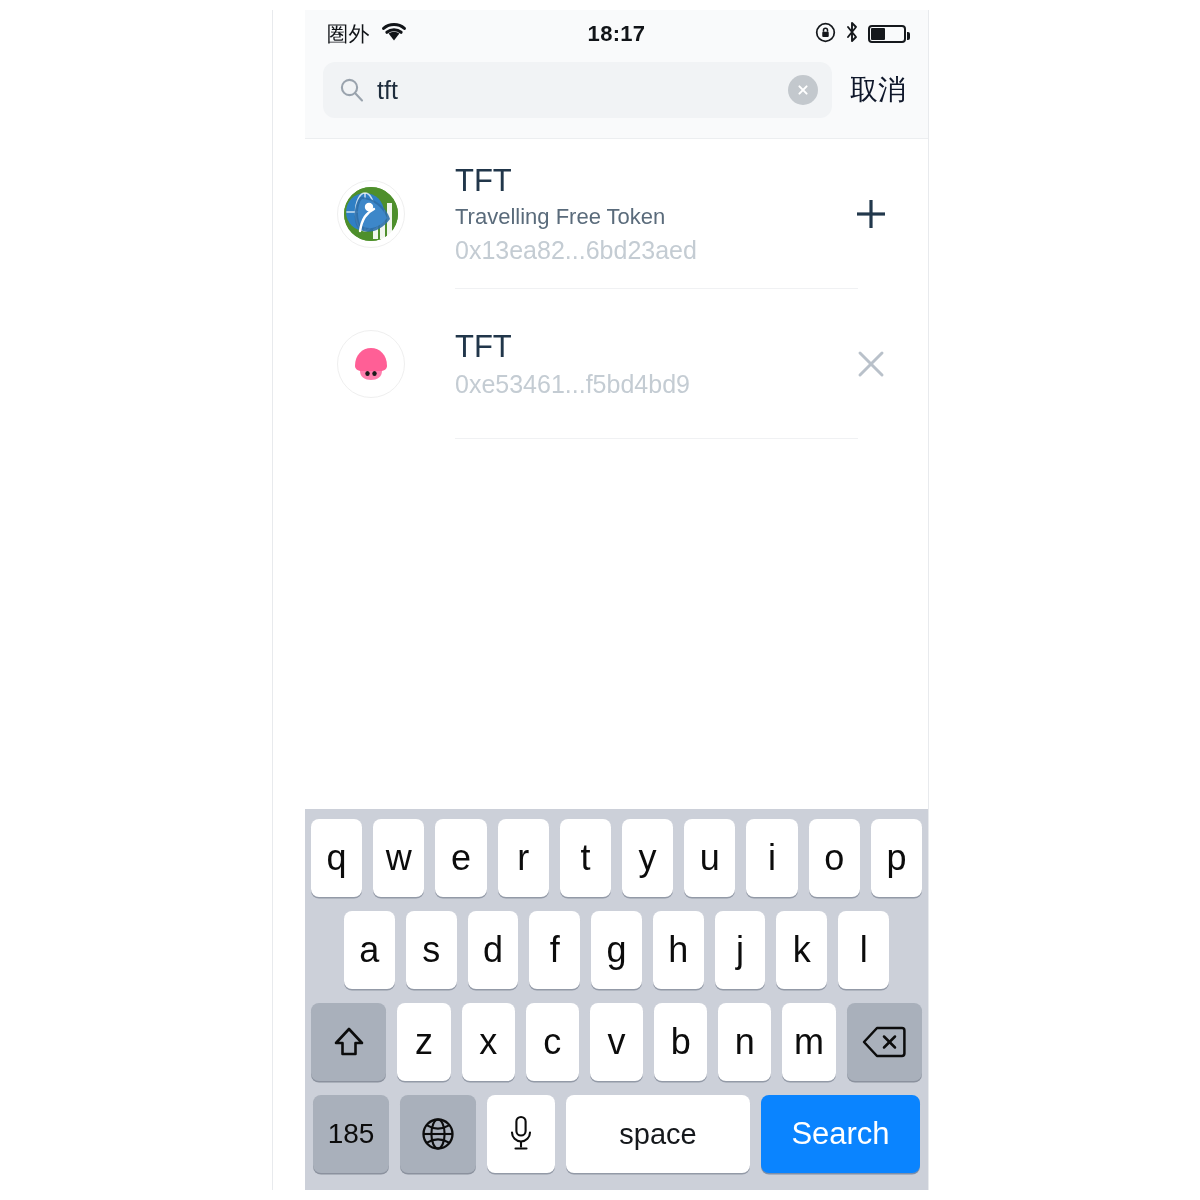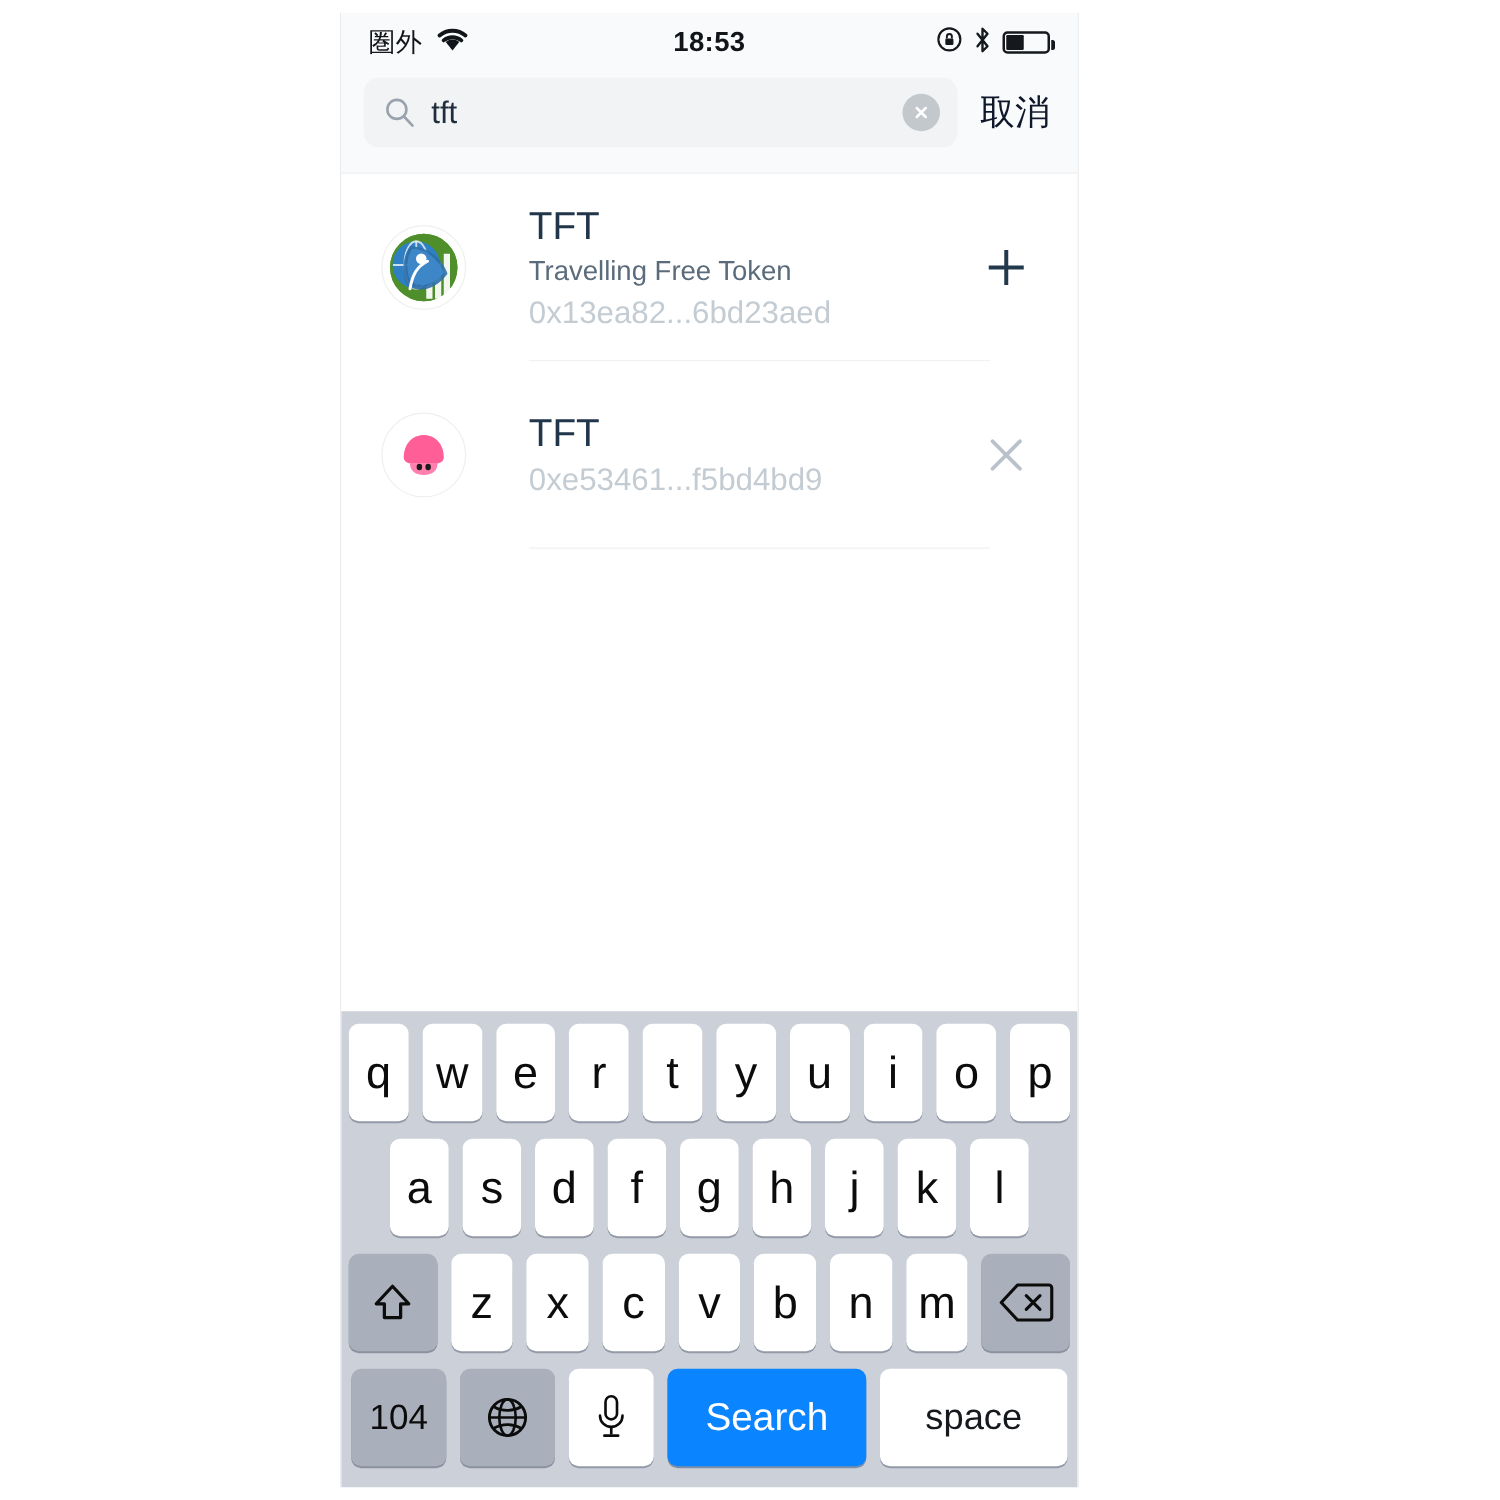--- a/index.html
+++ b/index.html
@@ -13,27 +13,28 @@
     position: relative;
     width: 1200px; height: 1200px;
     background: #ffffff;
     overflow: hidden;
   }
 
   
   .phone {
     position: absolute;
     left: 272px; top: 10px;
-    width: 591px; height: 1180px;
+    width: 657px; height: 1180px;
     background: #ffffff;
     border-left: 1px solid #e8eaed;
     border-right: 1px solid #e8eaed;
     overflow: hidden;
     display: flex;
     flex-direction: column;
+    padding-left: 32px;
   }
 
   
   .statusbar {
     height: 48px;
     background: #f9fafb;
     display: flex;
     align-items: center;
     padding: 0 22px;
     flex: 0 0 auto;
@@ -244,21 +245,21 @@
       <div class="sb-left">
         <span class="sb-carrier">圏外</span>
         <span>
           <svg width="28" height="21" viewBox="0 0 28 21">
             <path d="M14 19.4 L8.6 12.6 a8.6 8.6 0 0 1 10.8 0 Z" fill="#111418"></path>
             <path d="M3.6 7.4 a16 16 0 0 1 20.8 0" stroke="#111418" stroke-width="3.1" fill="none" stroke-linecap="round"></path>
             <path d="M6.9 11.3 a11.2 11.2 0 0 1 14.2 0" stroke="#111418" stroke-width="3.1" fill="none" stroke-linecap="round"></path>
           </svg>
         </span>
       </div>
-      <div class="sb-center">18:53</div>
+      <div class="sb-center">18:17</div>
       <div class="sb-right">
         <span>
           <svg width="21" height="21" viewBox="0 0 22 22">
             <circle cx="11" cy="11" r="9.2" fill="none" stroke="#15181c" stroke-width="1.8"></circle>
             <rect x="7.6" y="10.2" width="6.8" height="5.6" rx="1.1" fill="#15181c"></rect>
             <path d="M8.9 10.2 v-1.6 a2.1 2.1 0 0 1 4.2 0 v1.6" fill="none" stroke="#15181c" stroke-width="1.6"></path>
           </svg>
         </span>
         <span>
           <svg width="14" height="22" viewBox="0 0 14 22">
@@ -401,21 +402,21 @@
             <svg width="46" height="36" viewBox="0 0 46 36">
               <path d="M16 4 H41 a2.4 2.4 0 0 1 2.4 2.4 V29.6 A2.4 2.4 0 0 1 41 32 H16 L3 18 Z" fill="none" stroke="#0c0c0c" stroke-width="2.5" stroke-linejoin="round"></path>
               <line x1="23" y1="12.5" x2="34" y2="23.5" stroke="#0c0c0c" stroke-width="2.5" stroke-linecap="round"></line>
               <line x1="34" y1="12.5" x2="23" y2="23.5" stroke="#0c0c0c" stroke-width="2.5" stroke-linecap="round"></line>
             </svg>
           </span>
         </div>
       </div>
 
       <div class="krow r4">
-        <div class="key dark num">104</div>
+        <div class="key dark num">185</div>
         <div class="key dark globe">
           <span>
             <svg width="38" height="38" viewBox="0 0 38 38">
               <circle cx="19" cy="19" r="14.5" fill="none" stroke="#0c0c0c" stroke-width="2.3"></circle>
               <ellipse cx="19" cy="19" rx="6.6" ry="14.5" fill="none" stroke="#0c0c0c" stroke-width="2.1"></ellipse>
               <line x1="4.5" y1="19" x2="33.5" y2="19" stroke="#0c0c0c" stroke-width="2.1"></line>
               <path d="M8 10.4 a22 22 0 0 0 22 0" fill="none" stroke="#0c0c0c" stroke-width="2.1"></path>
               <path d="M8 27.6 a22 22 0 0 1 22 0" fill="none" stroke="#0c0c0c" stroke-width="2.1"></path>
             </svg>
           </span>
@@ -423,19 +424,19 @@
         <div class="key mic">
           <span>
             <svg width="26" height="40" viewBox="0 0 26 40">
               <rect x="8.4" y="3" width="9.2" height="18.5" rx="4.6" fill="none" stroke="#0c0c0c" stroke-width="2.1"></rect>
               <path d="M4 18.5 a9 9 0 0 0 18 0" fill="none" stroke="#0c0c0c" stroke-width="2.1" stroke-linecap="round"></path>
               <line x1="13" y1="27.5" x2="13" y2="33.5" stroke="#0c0c0c" stroke-width="2.1"></line>
               <line x1="7.5" y1="34.5" x2="18.5" y2="34.5" stroke="#0c0c0c" stroke-width="2.1" stroke-linecap="round"></line>
             </svg>
           </span>
         </div>
+        <div class="key space">space</div>
         <div class="key search">Search</div>
-        <div class="key space">space</div>
       </div>
 
     </div>
   </div>
 </div>
 
 </body></html>

